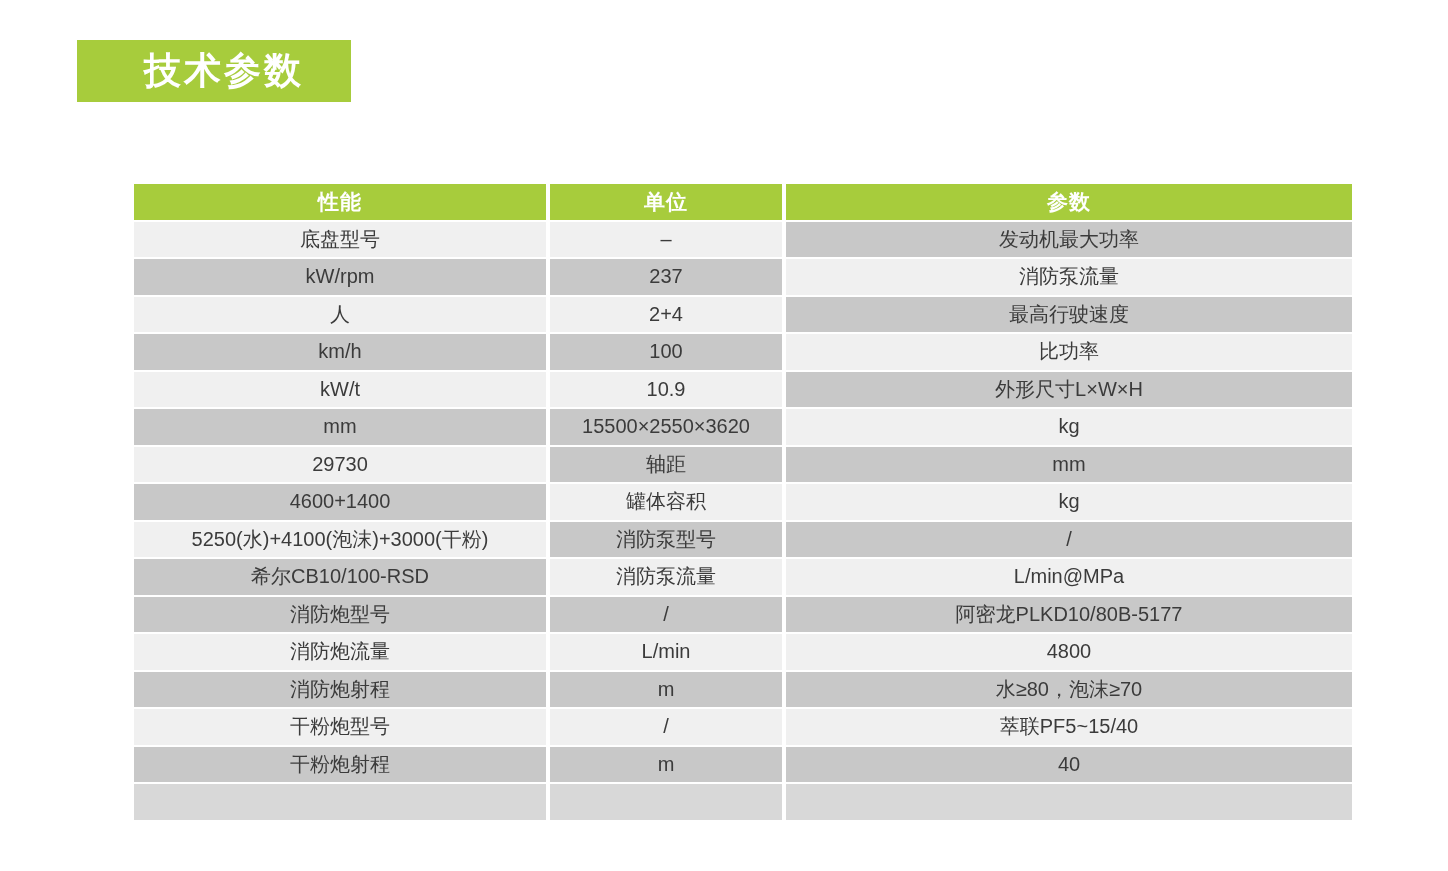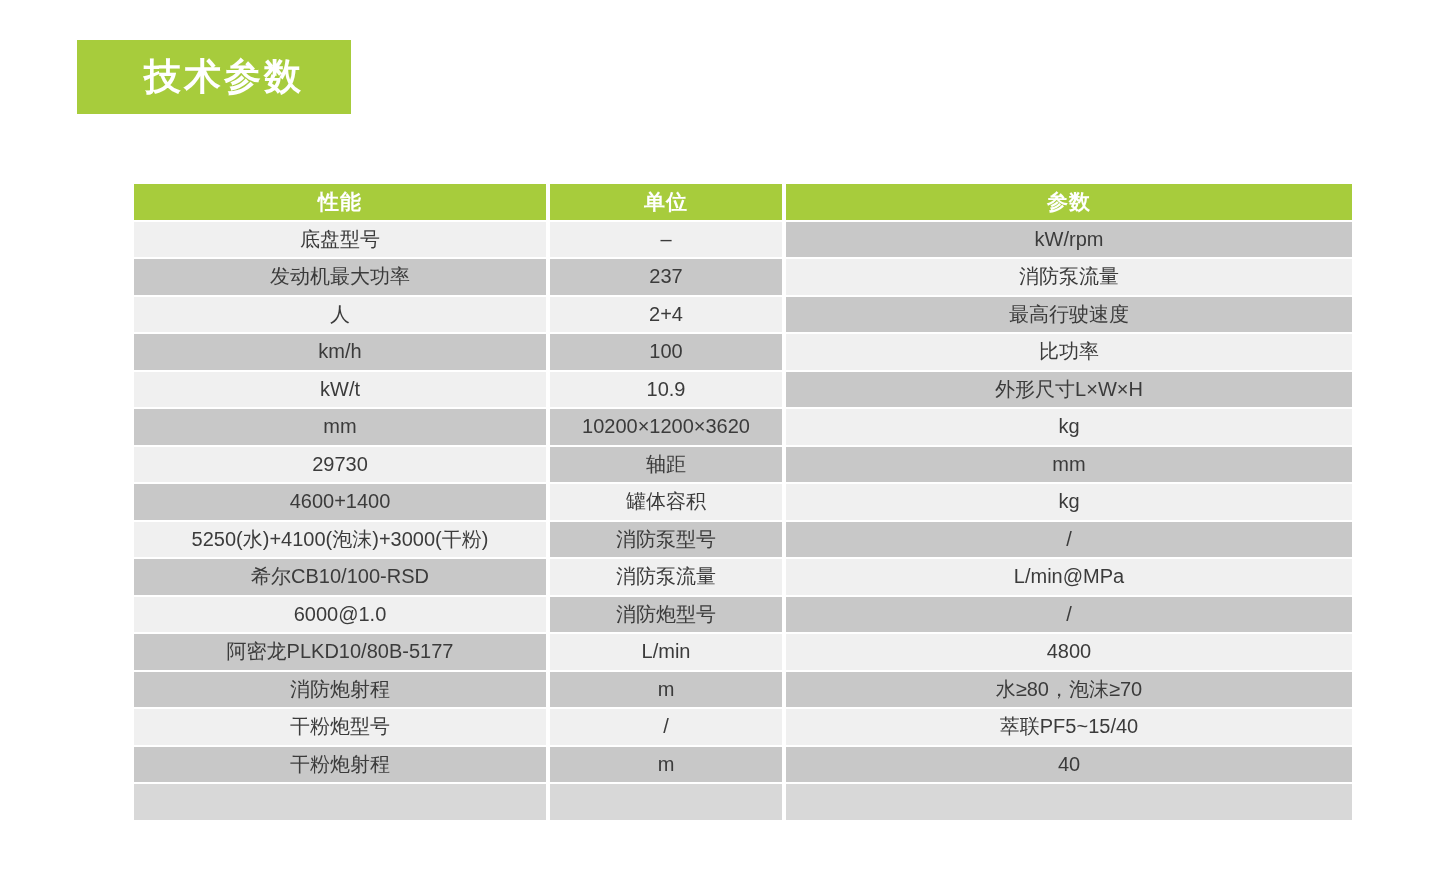--- a/index.html
+++ b/index.html
@@ -15,21 +15,21 @@
   html,body{
     width:1448px;height:871px;
     background:var(--bg);
     font-family:"Liberation Sans","DejaVu Sans",sans-serif;
     overflow:hidden;
     position:relative;
   }
   .title-badge{
     position:absolute;
     left:77px;top:40px;
-    width:274px;height:74px;
+    width:274px;height:62px;
     background:var(--header-green);
     color:var(--header-text);
     font-size:37px;
     font-weight:700;
     letter-spacing:3px;
     display:flex;
     align-items:center;
     justify-content:center;
     padding-left:20px;
   }
@@ -69,52 +69,52 @@
 
 <div class="title-badge">技术参数</div>
 
 <div class="spec-table">
   <div class="cell head">性能</div>
   <div class="cell head">单位</div>
   <div class="cell head">参数</div>
 
 <div class="cell light">底盘型号</div>
     <div class="cell light">–</div>
+    <div class="cell gray">发动机最大功率</div>
     <div class="cell gray">kW/rpm</div>
-    <div class="cell gray">发动机最大功率</div>
     <div class="cell gray">237</div>
     <div class="cell light">消防泵流量</div>
     <div class="cell light">人</div>
     <div class="cell light">2+4</div>
     <div class="cell gray">最高行驶速度</div>
     <div class="cell gray">km/h</div>
     <div class="cell gray">100</div>
     <div class="cell light">比功率</div>
     <div class="cell light">kW/t</div>
     <div class="cell light">10.9</div>
     <div class="cell gray">外形尺寸L×W×H</div>
     <div class="cell gray">mm</div>
-    <div class="cell gray">10200×1200×3620</div>
+    <div class="cell gray">15500×2550×3620</div>
     <div class="cell light">kg</div>
     <div class="cell light">29730</div>
     <div class="cell gray">轴距</div>
     <div class="cell gray">mm</div>
     <div class="cell gray">4600+1400</div>
     <div class="cell light">罐体容积</div>
     <div class="cell light">kg</div>
     <div class="cell light">5250(水)+4100(泡沫)+3000(干粉)</div>
     <div class="cell gray">消防泵型号</div>
     <div class="cell gray">/</div>
     <div class="cell gray">希尔CB10/100-RSD</div>
     <div class="cell light">消防泵流量</div>
     <div class="cell light">L/min@MPa</div>
-    <div class="cell light">6000@1.0</div>
     <div class="cell gray">消防炮型号</div>
     <div class="cell gray">/</div>
     <div class="cell gray">阿密龙PLKD10/80B-5177</div>
+    <div class="cell light">消防炮流量</div>
     <div class="cell light">L/min</div>
     <div class="cell light">4800</div>
     <div class="cell gray">消防炮射程</div>
     <div class="cell gray">m</div>
     <div class="cell gray">水≥80，泡沫≥70</div>
     <div class="cell light">干粉炮型号</div>
     <div class="cell light">/</div>
     <div class="cell light">萃联PF5~15/40</div>
     <div class="cell gray">干粉炮射程</div>
     <div class="cell gray">m</div>

